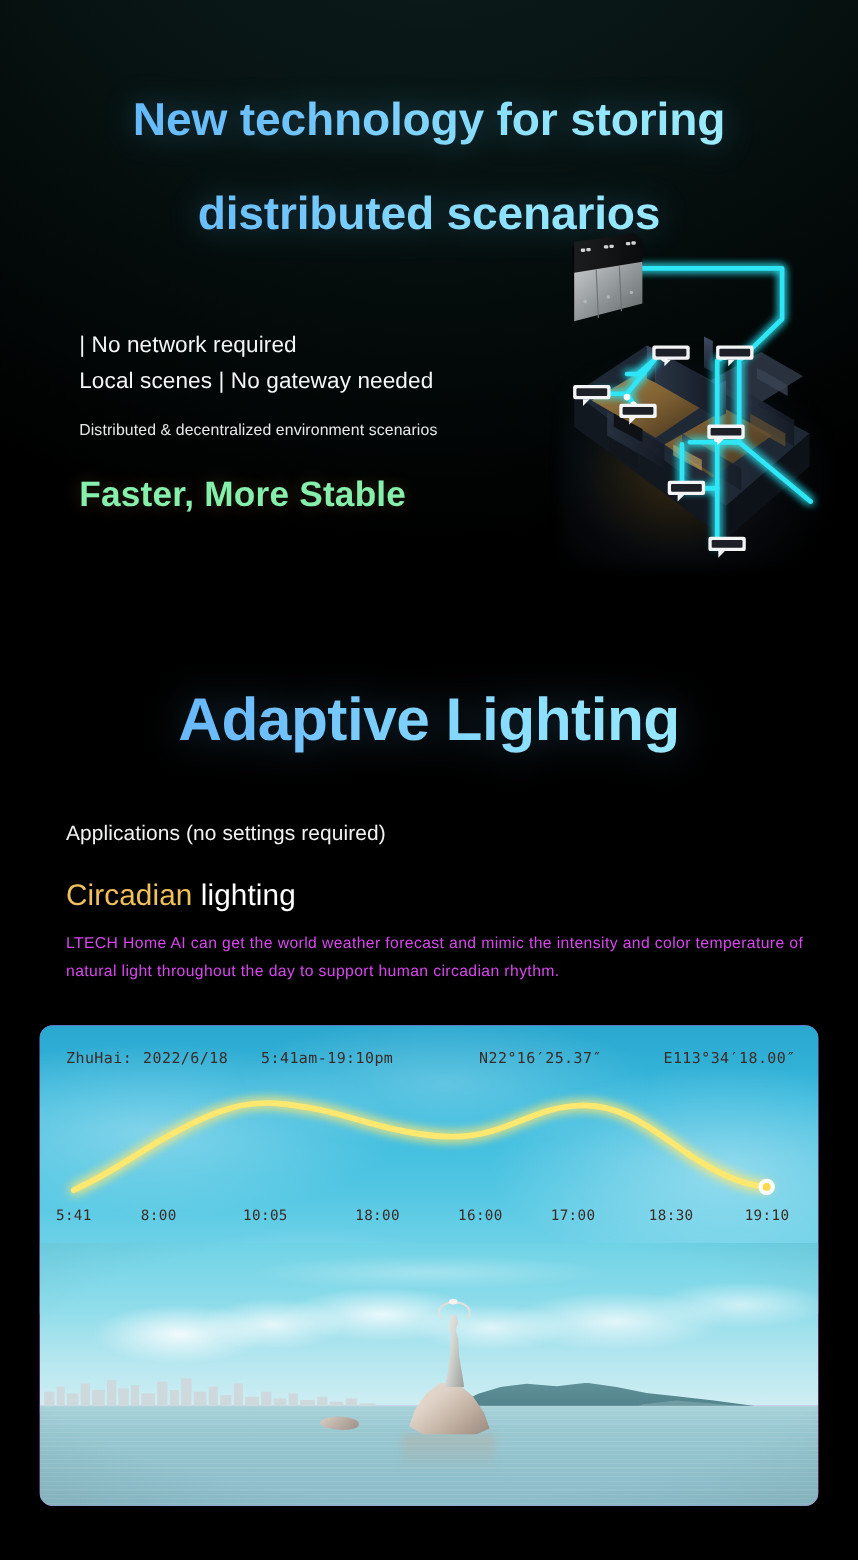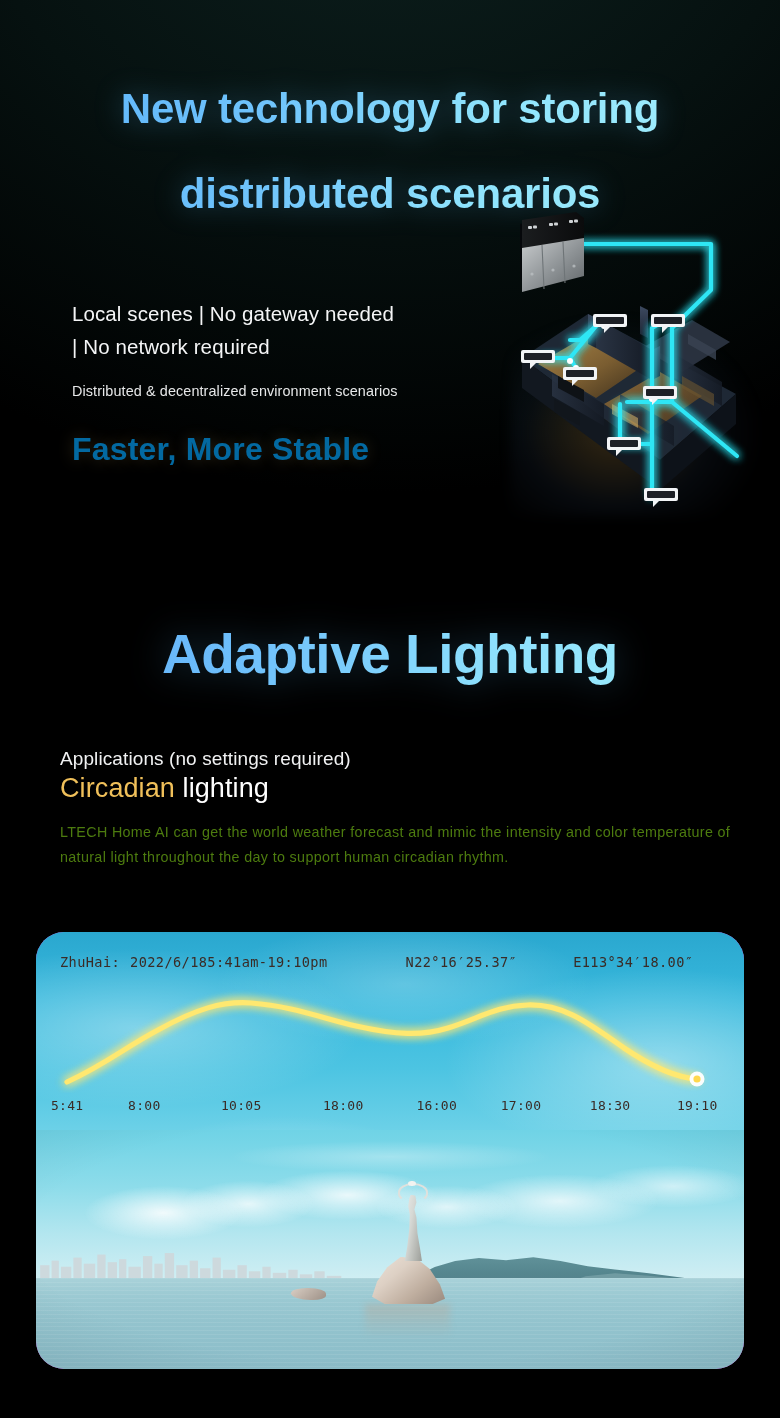--- a/index.html
+++ b/index.html
@@ -36,21 +36,21 @@
   .copy1 .lead {
     font-size:20.5px; line-height:1.62; color:#f4f5f6; font-weight:400;
     letter-spacing:.1px;
   }
   .copy1 .sub {
     margin-top:20px;
     font-size:14.4px; color:#e7e8e9; letter-spacing:.1px;
   }
   .copy1 .gold {
     margin-top:32px;
-    font-size:32px; font-weight:bold; color:#0369a1; letter-spacing:.2px;
+    font-size:32px; font-weight:bold; color:#86efac; letter-spacing:.2px;
     text-shadow:0 0 16px rgba(236,198,109,.22);
   }
 
   
   .art3d { position:absolute; left:492px; top:198px; width:288px; height:325px; }
   .art3d svg { position:absolute; inset:0; }
   .art-glow {
     position:absolute; left:18px; top:118px; width:250px; height:200px;
     background:radial-gradient(ellipse at 42% 58%, rgba(255,196,92,.20) 0%, rgba(60,90,130,.10) 45%, rgba(0,0,0,0) 72%);
     filter:blur(6px);
@@ -64,32 +64,32 @@
     background:linear-gradient(100deg,#5fa9f7 0%,#6dbefb 30%,#8de0fd 63%,#a4f2fc 100%);
     -webkit-background-clip:text; background-clip:text;
     -webkit-text-fill-color:transparent; color:transparent;
     filter:drop-shadow(0 0 18px rgba(90,190,255,.28));
   }
 
   
   .copy2 { position:absolute; left:60px; top:748px; width:690px; }
   .copy2 .apps { font-size:19px; color:#f1f2f3; letter-spacing:.1px; }
   .copy2 .circ {
-    margin-top:3px; font-size:27px; color:#fff; letter-spacing:.1px;
+    margin-top:29px; font-size:27px; color:#fff; letter-spacing:.1px;
   }
   .copy2 .circ .hl { color:#f0c05a; }
   .copy2 .para {
-    margin-top:16px; font-size:14.3px; line-height:1.72; color:#4d7c0f;
+    margin-top:16px; font-size:14.3px; line-height:1.72; color:#d946ef;
     letter-spacing:.35px; max-width:690px;
   }
 
   
   .card {
     position:absolute; left:36px; top:932px; width:708px; height:437px;
-    border-radius:28px; overflow:hidden;
+    border-radius:12px; overflow:hidden;
     background:#d946ef;
   }
   
   .sky {
     position:absolute; left:0; top:0; right:0; height:262px;
     background:
       linear-gradient(180deg,#2aa7cf 0%,#38b9dd 26%,#4cc4e2 52%,#6fd2e8 78%,#8bdcec 100%);
   }
   .cloudwash {
     position:absolute; inset:0;
@@ -101,21 +101,21 @@
       radial-gradient(ellipse 34% 16% at 72% 62%, rgba(255,255,255,.20) 0%, rgba(255,255,255,0) 74%);
   }
   .card-head {
     position:absolute; left:0; right:0; top:18px; height:24px;
     display:flex; align-items:center;
     font-size:13.6px; color:#3a2b26; letter-spacing:.4px;
     font-family:"DejaVu Sans Mono", monospace;
   }
   .card-head .loc { margin-left:24px; }
   .card-head .date { margin-left:10px; }
-  .card-head .time { }
+  .card-head .time { margin-left:30px; }
   .card-head .lat { margin-left:78px; }
   .card-head .lon { margin-left:56px; }
 
   .curve { position:absolute; left:0; top:46px; width:708px; height:115px; }
   .tickrow {
     position:absolute; left:0; right:0; top:166px; height:20px;
     font-size:13px; color:#3a2b26; letter-spacing:.3px;
     font-family:"DejaVu Sans Mono", monospace;
   }
   .tick { position:absolute; transform:translateX(-50%); white-space:nowrap; }
@@ -208,22 +208,22 @@
 
 <div class="page"></div>
 
 <div class="headline">
   <span>New technology for storing</span>
   <span>distributed scenarios</span>
 </div>
 
 <div class="copy1">
   <div class="lead">
+    <div>| No network required</div>
     <div>Local scenes | No gateway needed</div>
-    <div>| No network required</div>
   </div>
   <div class="sub">Distributed &amp; decentralized environment scenarios</div>
   <div class="gold">Faster, More Stable</div>
 </div>
 
 <div class="art3d">
   <div class="art-glow"></div>
   <svg viewBox="0 0 288 325" width="288" height="325">
     <defs>
       <linearGradient id="wallA" x1="0" y1="0" x2="0" y2="1">

